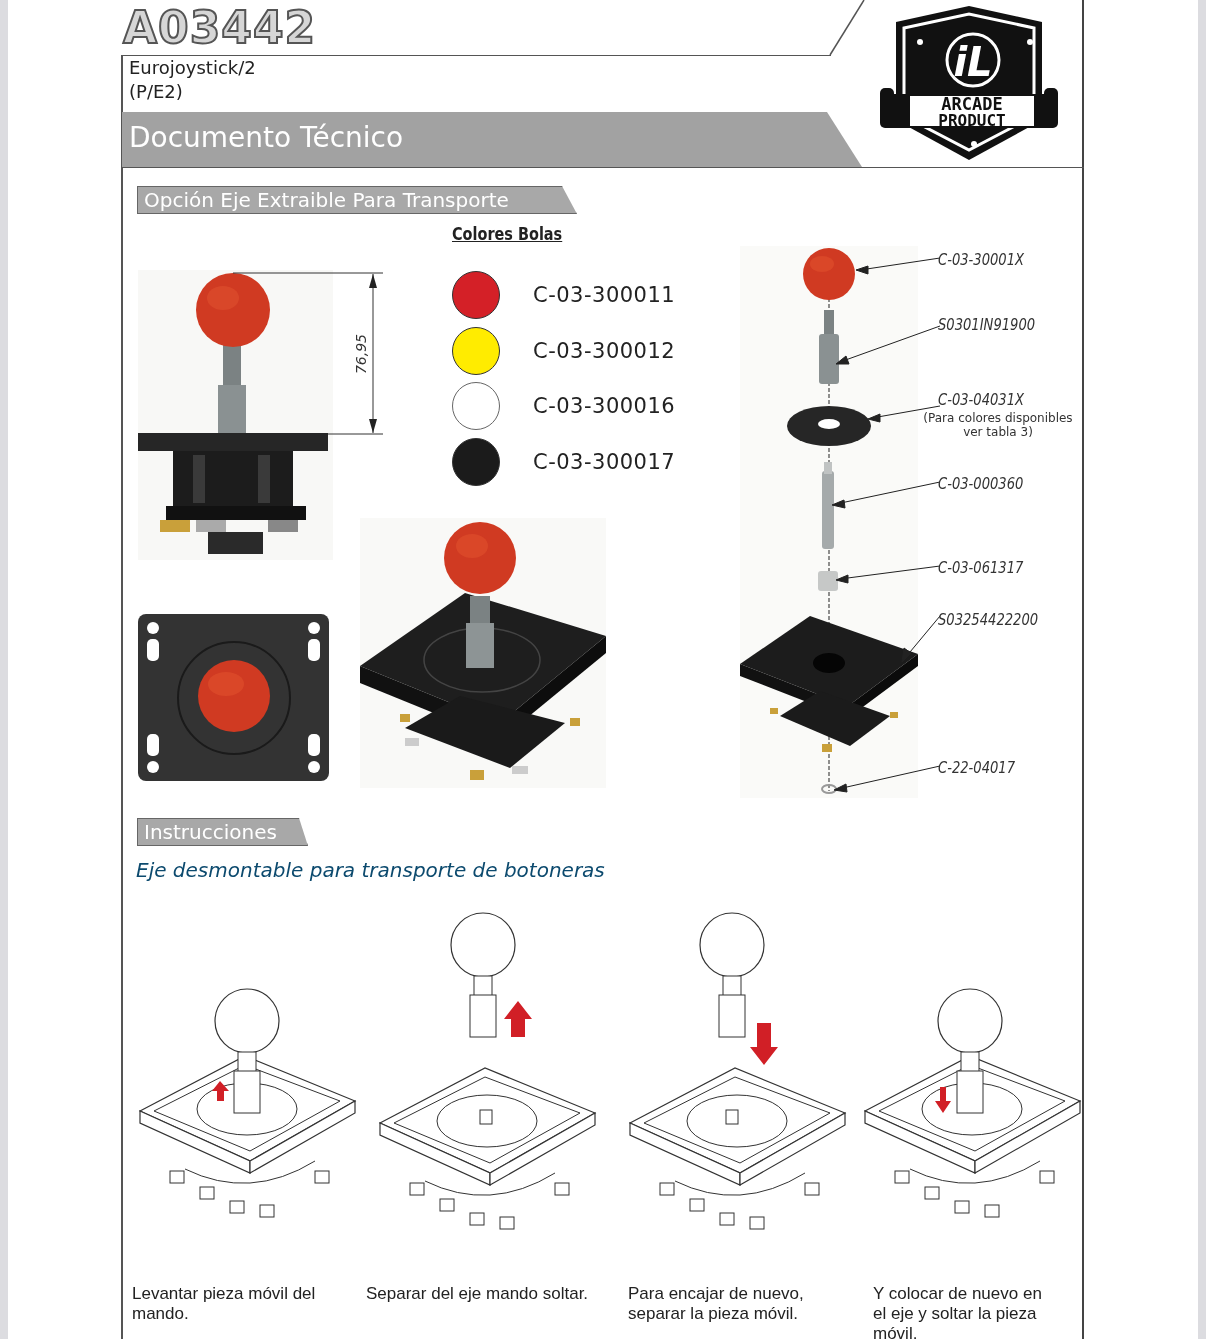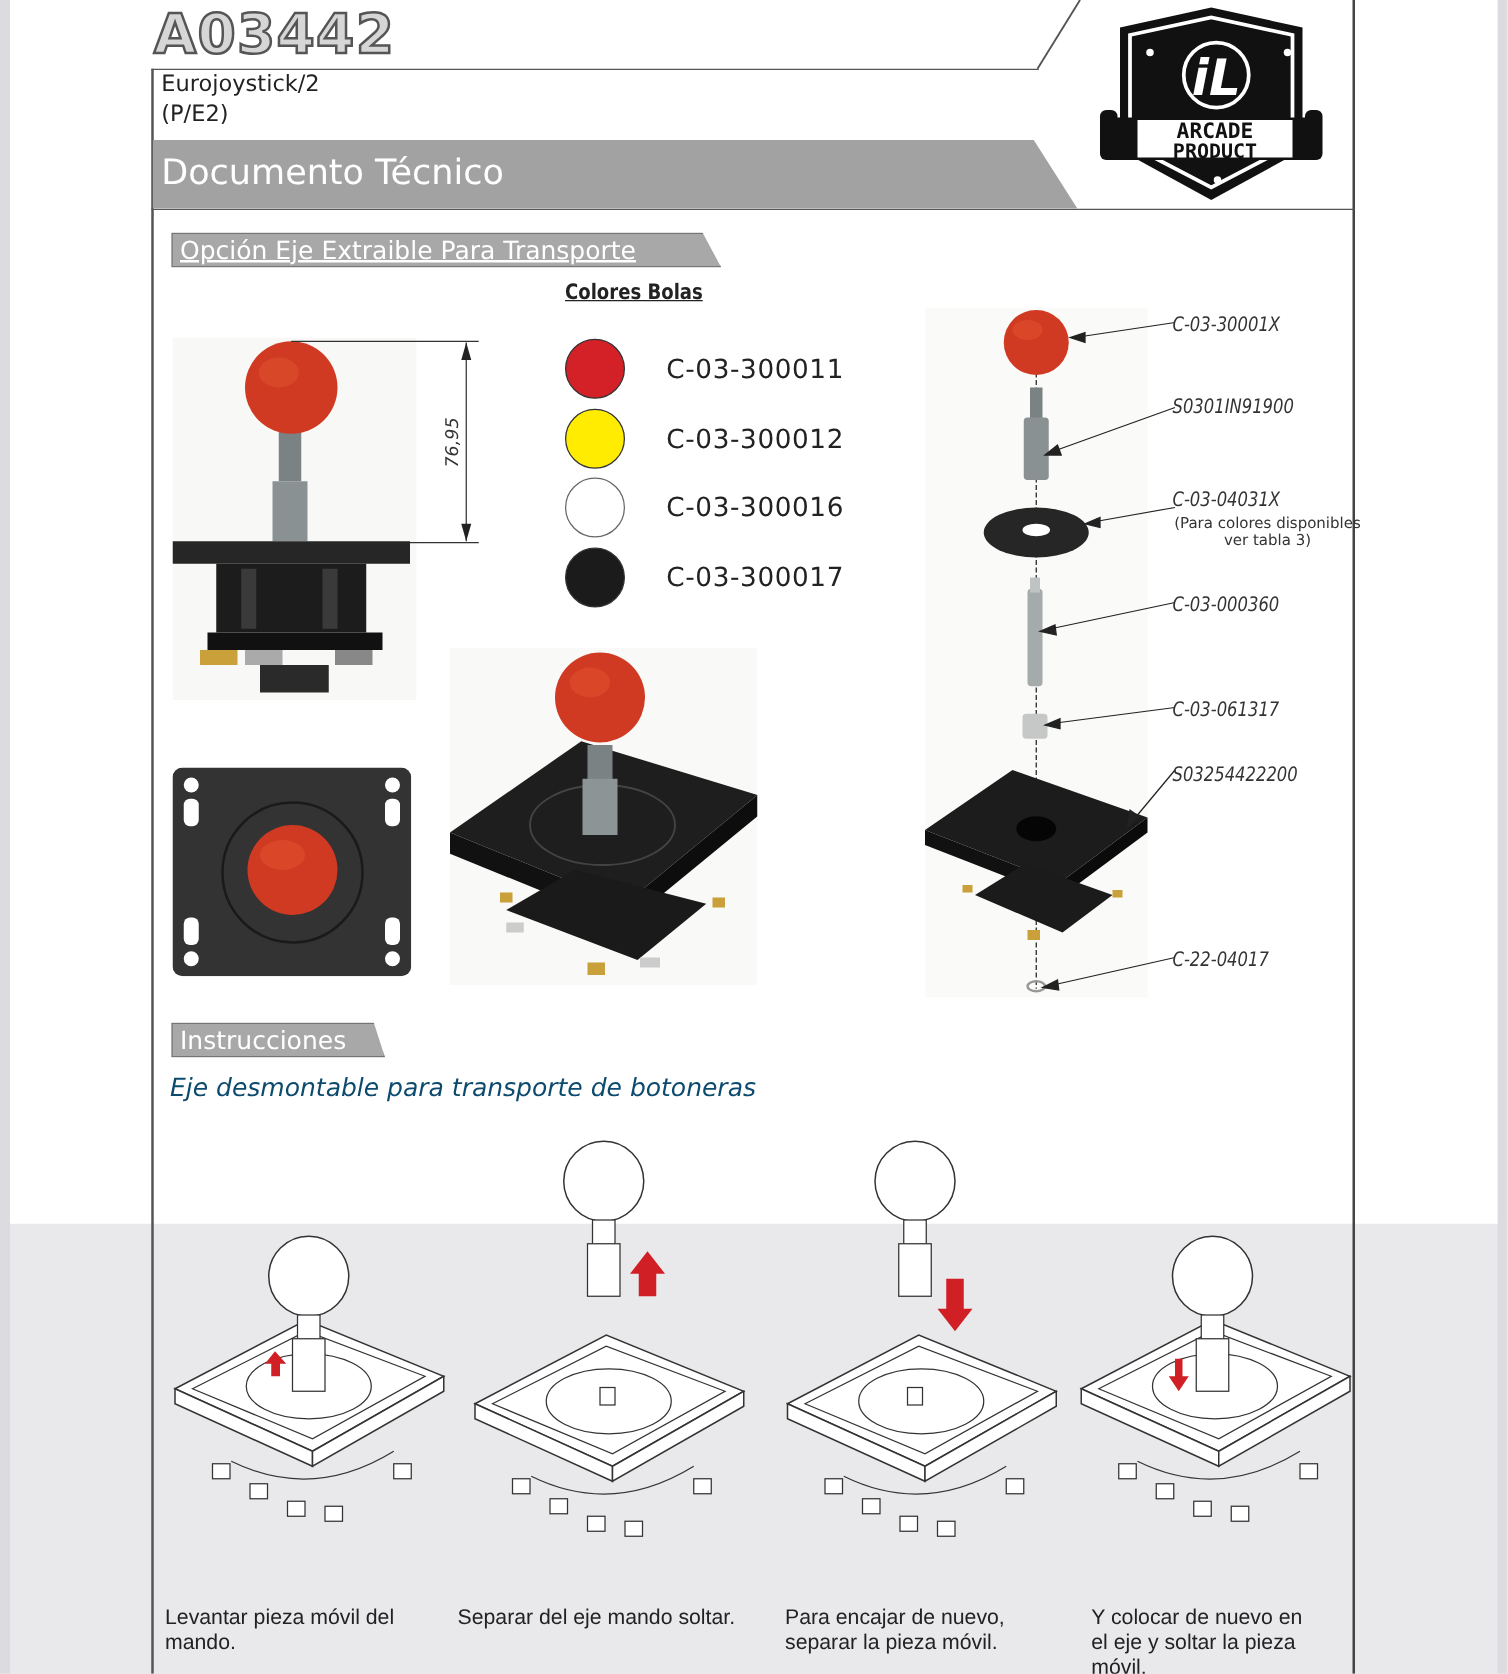--- a/index.html
+++ b/index.html
@@ -2,21 +2,21 @@
 <html><head>
 <meta charset="utf-8">
 <style>
   * { box-sizing: border-box; margin: 0; padding: 0; }
   html, body { width: 1206px; height: 1339px; overflow: hidden; background: #e9e9ec; }
   body { position: relative; font-family: "DejaVu Sans", sans-serif; color: #222; }
 
   .viewer-bg-left { position: absolute; left: 0; top: 0; width: 8px; height: 1339px; background: #dcdce0; }
   .viewer-bg-right { position: absolute; right: 0; top: 0; width: 8px; height: 1339px; background: #dcdce0; }
 
-  .page { position: absolute; left: 8px; top: 0; width: 1190px; height: 979px; background: #fff; }
+  .page { position: absolute; left: 8px; top: 0; width: 1190px; height: 1339px; background: #fff; }
 
   
   .frame-left { position: absolute; left: 113px; top: 55px; width: 2px; height: 1284px; background: #555; }
   .frame-right { position: absolute; left: 1074px; top: 0; width: 2px; height: 1339px; background: #444; }
   .frame-hline { position: absolute; height: 1px; background: #555; }
 
   .code-title {
     position: absolute; left: 115px; top: 2px;
     font-family: "DejaVu Sans", sans-serif; font-weight: bold; font-size: 44px;
     color: #d6d6d6; letter-spacing: 1px;
@@ -36,38 +36,38 @@
   .header-slant {
     position: absolute; left: 818px; top: 0; width: 40px; height: 56px;
   }
 
   .logo { position: absolute; left: 866px; top: 2px; width: 190px; height: 162px; }
 
   .section-tab {
     position: absolute; height: 28px; background: #a8a8a8; border: 1px solid #666;
     color: #fff; font-size: 20px; line-height: 26px; padding-left: 6px;
   }
-  .tab1 { left: 129px; top: 186px; width: 440px; clip-path: polygon(0 0, 425px 0, 440px 28px, 0 28px); text-decoration: underline; }
+  .tab1 { left: 129px; top: 186px; width: 440px; clip-path: polygon(0 0, 425px 0, 440px 28px, 0 28px); }
   .tab2 { left: 129px; top: 818px; width: 171px; clip-path: polygon(0 0, 162px 0, 171px 28px, 0 28px); }
 
   .colors-title {
     position: absolute; left: 444px; top: 224px; font-size: 17px; font-weight: bold;
     text-decoration: underline; color: #222; transform: scaleX(0.85); transform-origin: left;
   }
   .color-row { position: absolute; left: 444px; height: 48px; display: flex; align-items: center; gap: 15px; }
   .swatch { width: 48px; height: 48px; border-radius: 50%; border: 1px solid #333; }
   .color-code { margin-left: 18px; font-size: 21px; color: #222; letter-spacing: 0.5px; }
 
   .illus { position: absolute; }
 
   .part-label {
     position: absolute; font-style: italic; font-size: 16px; color: #333;
     font-family: "DejaVu Sans", sans-serif; transform: scaleX(0.82); transform-origin: left;
   }
-  .part-note { position: absolute; font-size: 12px; color: #333; text-align: center; line-height: 14px; margin-left: 16px; }
+  .part-note { position: absolute; font-size: 12px; color: #333; text-align: center; line-height: 14px; }
 
   .instr-subtitle { position: absolute; left: 128px; top: 858px; font-size: 20px; color: #0c4a6e; font-style: italic; }
 
   .step-caption {
     position: absolute; top: 1284px; font-family: "Liberation Sans", sans-serif;
     font-size: 17px; line-height: 20px; color: #222;
   }
 </style>
 </head>
 <body>

